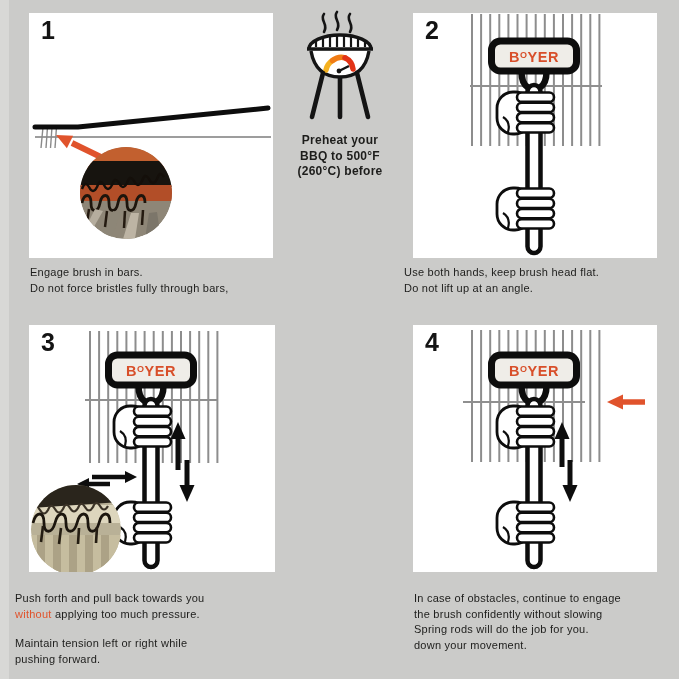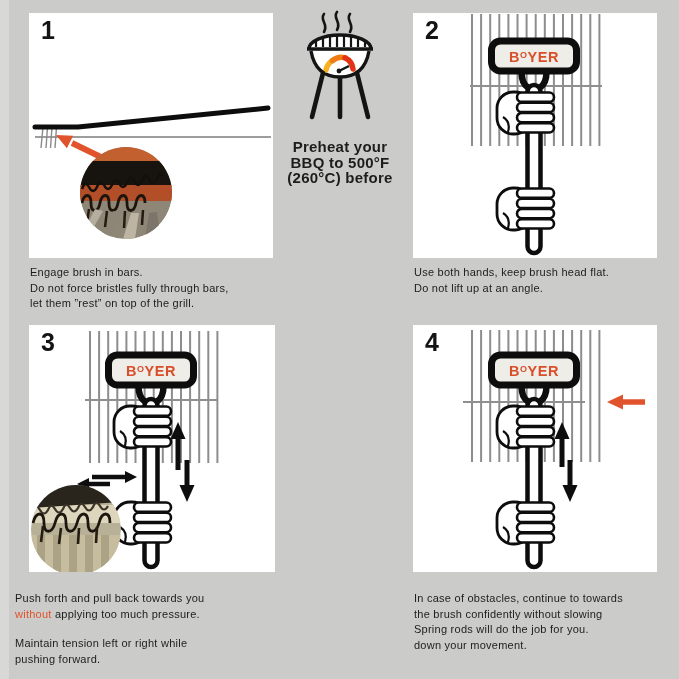--- a/index.html
+++ b/index.html
@@ -9,21 +9,21 @@
   .panel{position:absolute;background:#ffffff;}
   .step-num{position:absolute;top:5px;left:12px;font-size:25px;font-weight:600;color:#141414;line-height:1;}
   .panel svg{position:absolute;left:0;top:0;}
   .caption{position:absolute;font-size:11px;font-weight:normal;color:#1d1d1b;
            line-height:15.5px;letter-spacing:.25px;}
   .caption div{white-space:nowrap;}
   .hl{color:#e0532c;text-align:center;}
   .cap-gap{height:14px;}
   .preheat{position:absolute;left:276px;top:10px;width:128px;text-align:center;}
   .preheat svg{display:block;margin:0 auto;}
-  .preheat-text{margin-top:11px;font-size:15px;font-weight:bold;line-height:15.5px;
+  .preheat-text{margin-top:5px;font-size:12px;font-weight:bold;line-height:15.5px;
                 color:#1d1d1b;letter-spacing:.25px;}
   .hidden-defs{position:absolute;width:0;height:0;overflow:hidden;}
 </style>
 </head>
 <body>
 
 <div class="canvas">
   <div class="left-strip"></div>
 
   <svg class="hidden-defs" aria-hidden="true">
@@ -153,24 +153,23 @@
     <div class="preheat-text">
       <div>Preheat your</div>
       <div>BBQ to 500°F</div>
       <div>(260°C) before</div>
     </div>
   </div>
 
   <div class="caption" style="left:30px;top:265px;">
     <div>Engage brush in bars.</div>
     <div>Do not force bristles fully through bars,</div>
-    <div>let them ”rest” on top of the grill.</div>
-  </div>
-
-  <div class="caption" style="left:414px;top:265px;">
+  </div>
+
+  <div class="caption" style="left:404px;top:265px;">
     <div>Use both hands, keep brush head flat.</div>
     <div>Do not lift up at an angle.</div>
   </div>
 
   <section class="panel" style="left:29px;top:325px;width:246px;height:247px">
     <div class="step-num">3</div>
     <svg width="246" height="247" viewBox="0 0 246 247">
       <use href="#grill-lines" transform="translate(61,6)"></use>
       <line x1="56" y1="75" x2="188" y2="75" stroke="#8f8f8f" stroke-width="2.2"></line>
       <use href="#brush" transform="translate(122,30)"></use>
@@ -242,18 +241,18 @@
 
   <div class="caption" style="left:15px;top:591px;">
     <div>Push forth and pull back towards you</div>
     <div><span class="hl">without</span><span> applying too much pressure.</span></div>
     <div class="cap-gap"></div>
     <div>Maintain tension left or right while</div>
     <div>pushing forward.</div>
   </div>
 
   <div class="caption" style="left:414px;top:591px;">
-    <div>In case of obstacles, continue to towards</div>
+    <div>In case of obstacles, continue to engage</div>
     <div>the brush confidently without slowing</div>
     <div>Spring rods will do the job for you.</div>
     <div>down your movement.</div>
   </div>
 </div>
 
 </body></html>

